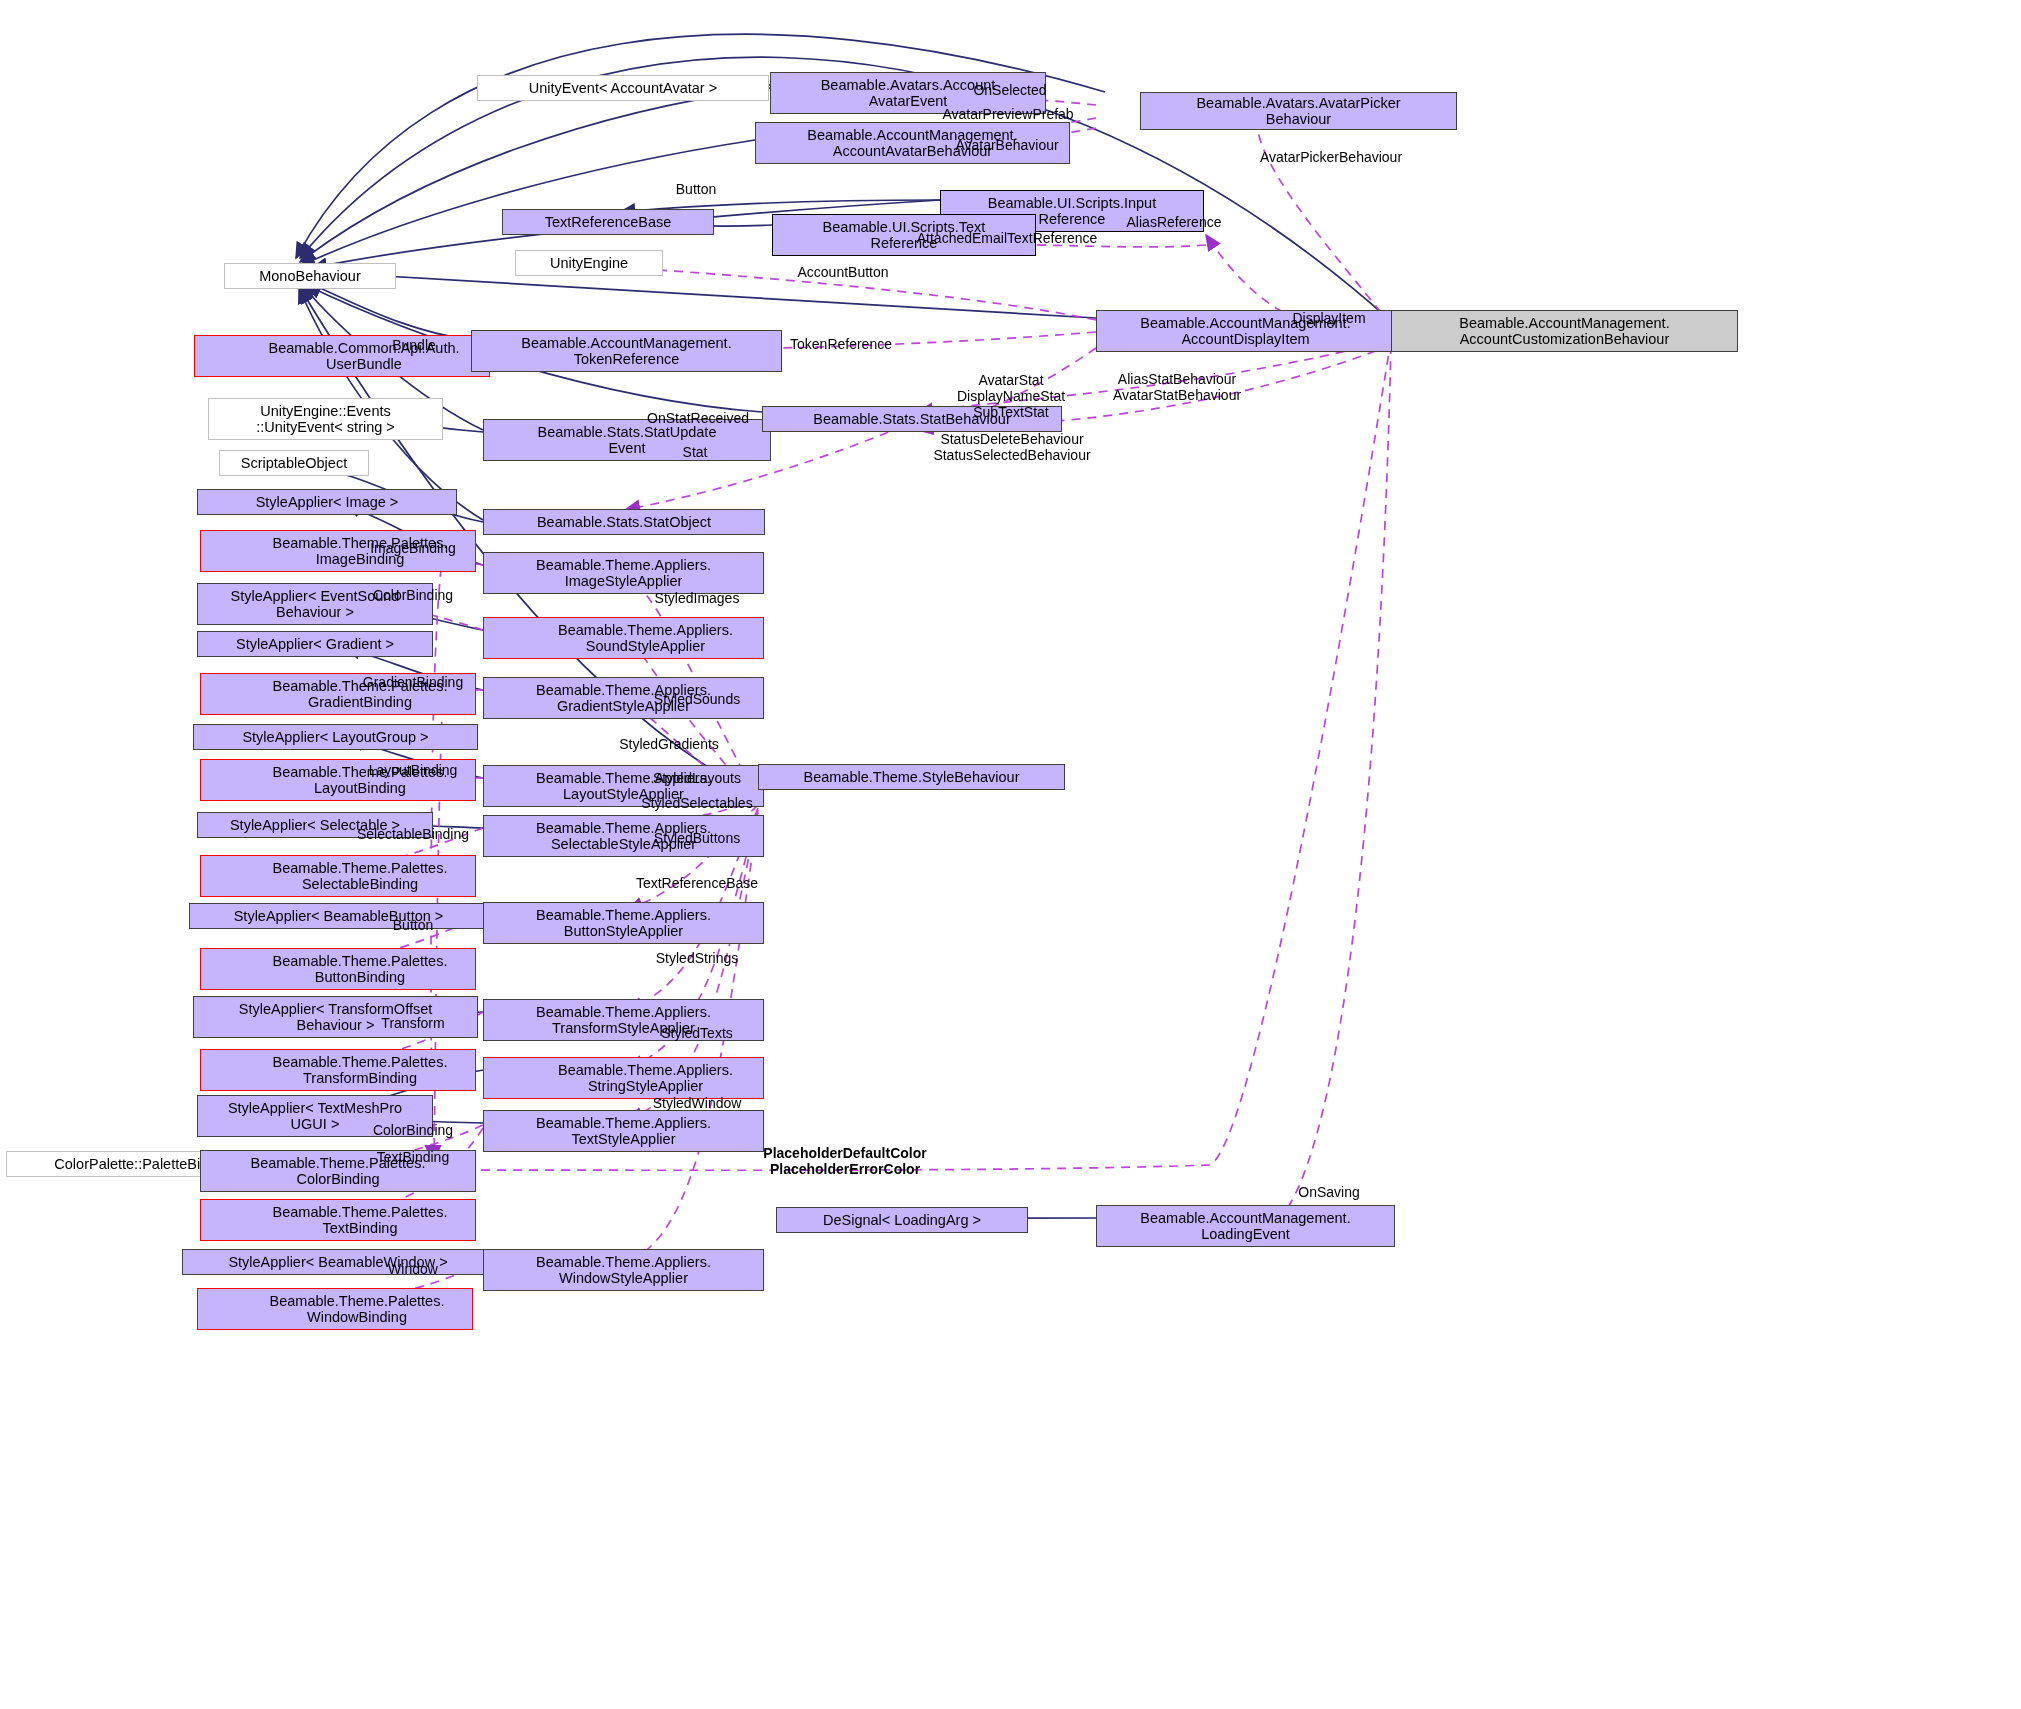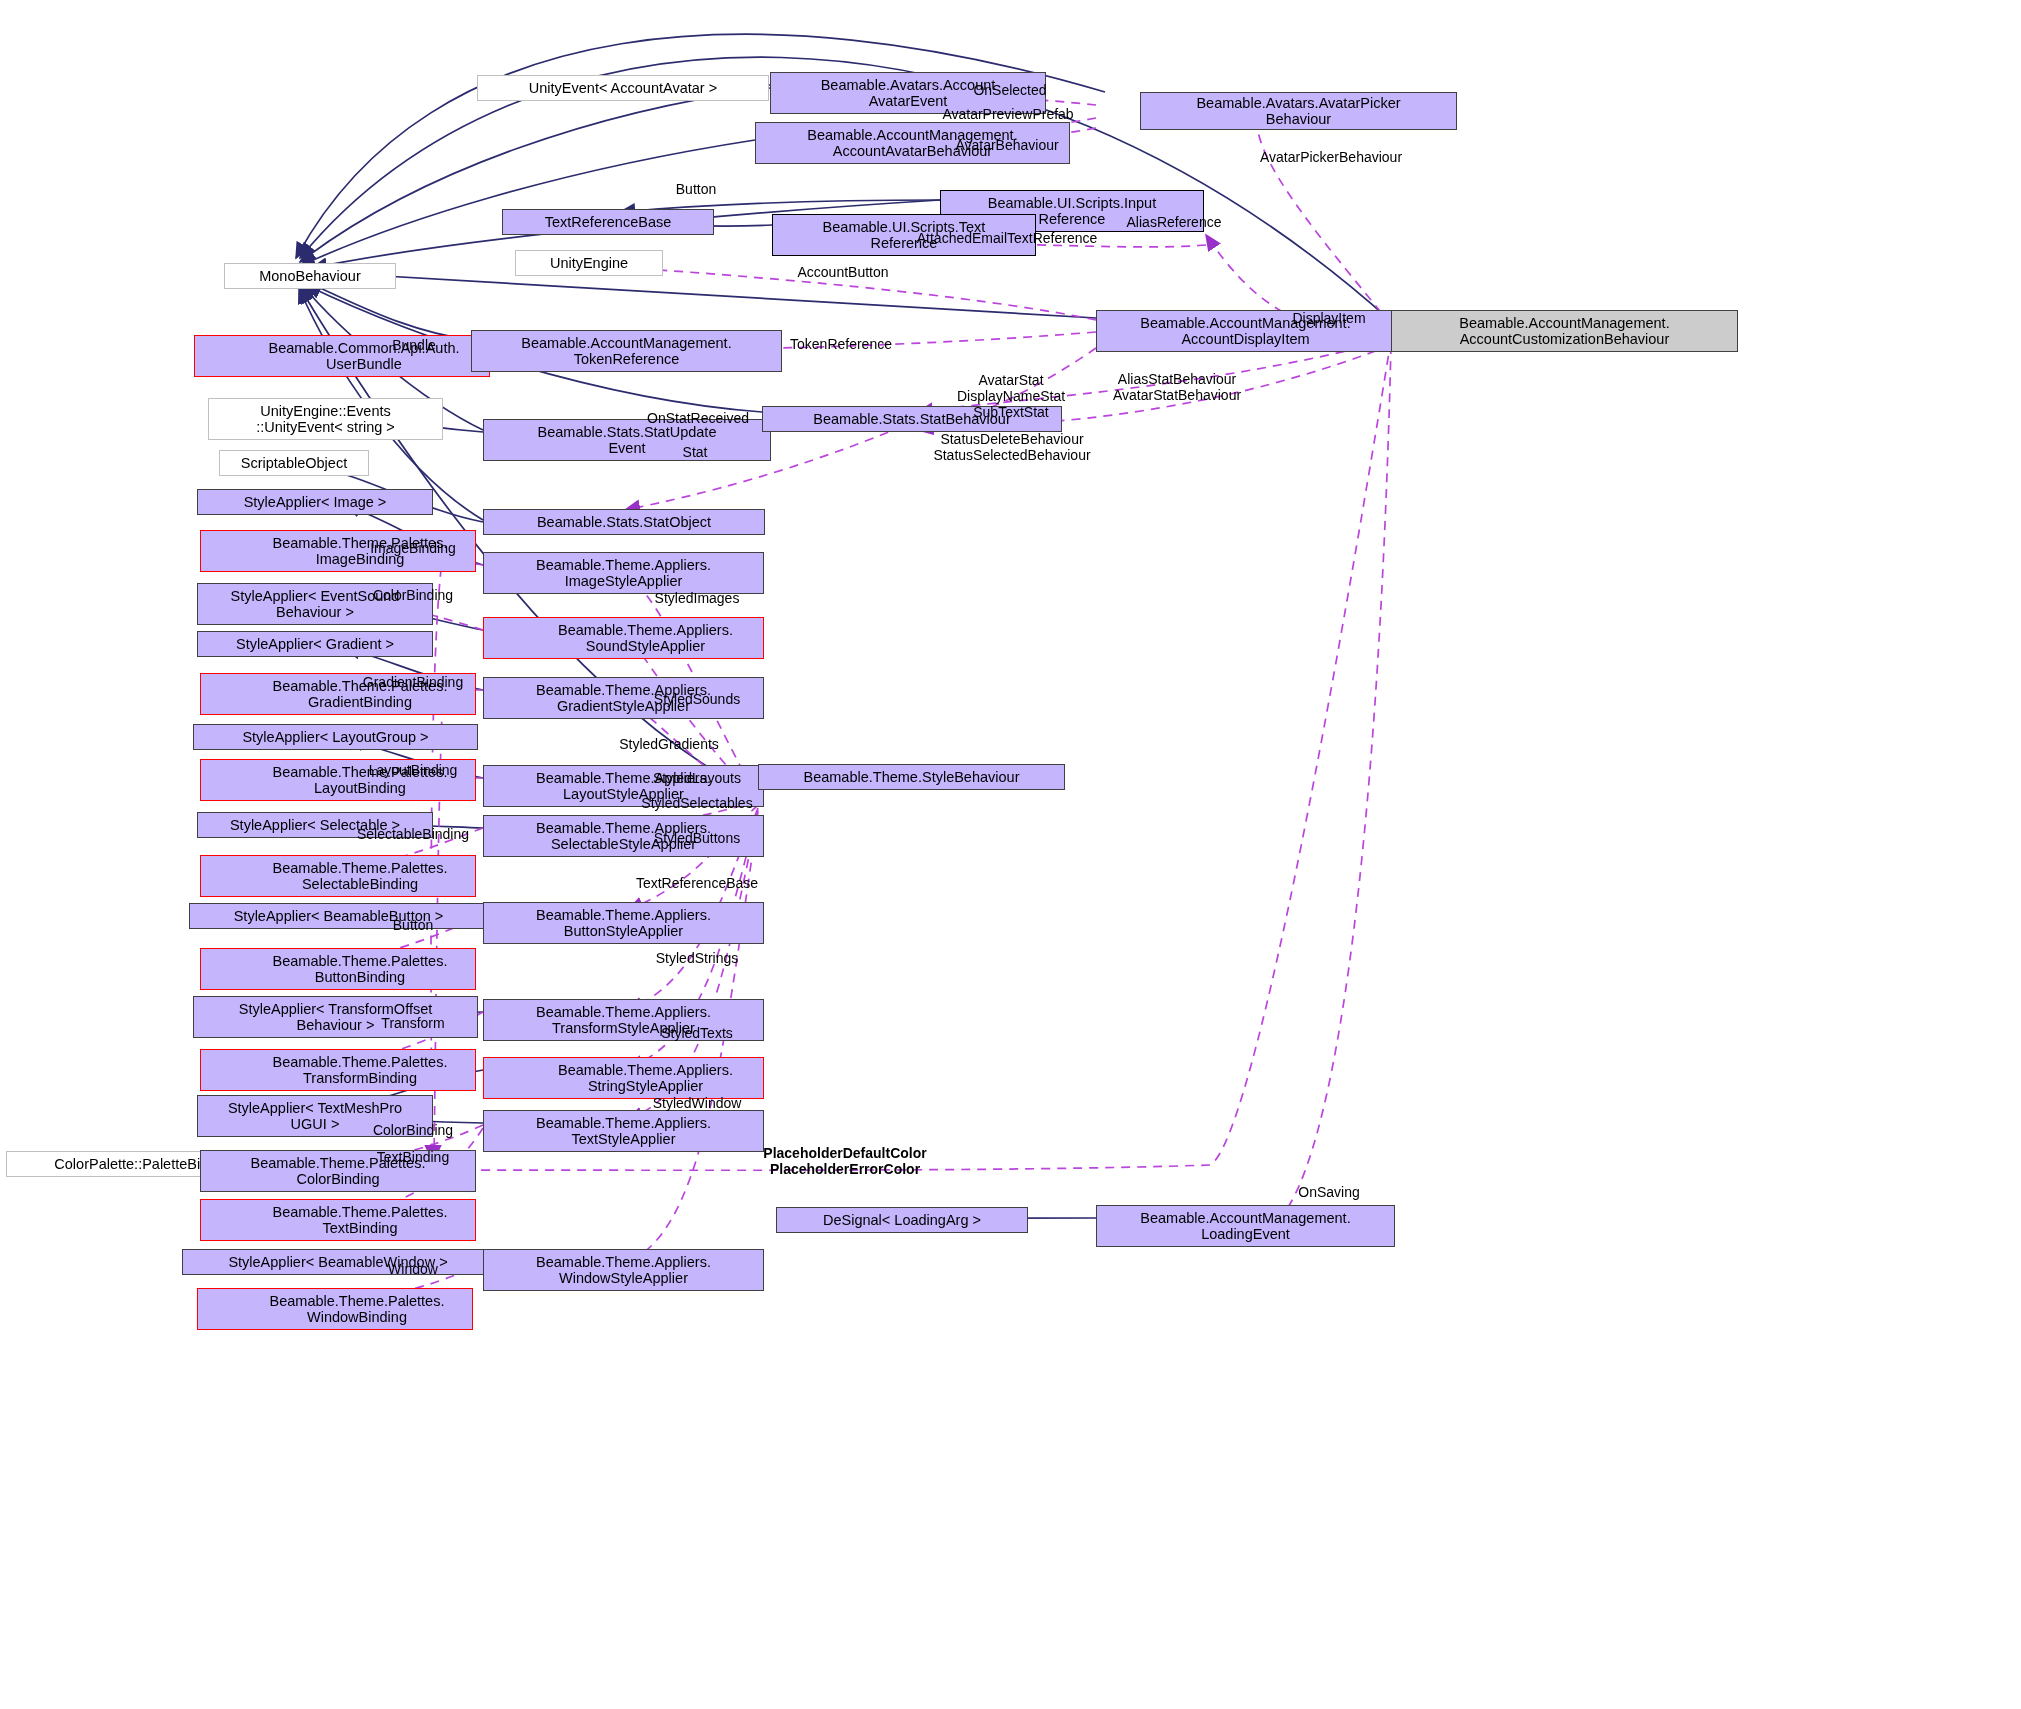--- a/index.html
+++ b/index.html
@@ -135,21 +135,21 @@
       <div class="node red" style="left: 194px; top: 335px; width: 296px; height: 42px;">Beamable.Common.Api.Auth.
 UserBundle</div>
       <div class="node dark" style="left: 471px; top: 330px; width: 311px; height: 42px;">Beamable.AccountManagement.
 TokenReference</div>
       <div class="node gray" style="left: 208px; top: 398px; width: 235px; height: 42px;">UnityEngine::Events
 ::UnityEvent&lt; string &gt;</div>
       <div class="node dark" style="left: 483px; top: 419px; width: 288px; height: 42px;">Beamable.Stats.StatUpdate
 Event</div>
       <div class="node dark" style="left: 762px; top: 406px; width: 300px; height: 26px;">Beamable.Stats.StatBehaviour</div>
       <div class="node gray" style="left: 219px; top: 450px; width: 150px; height: 26px;">ScriptableObject</div>
-      <div class="node dark" style="left: 197px; top: 489px; width: 236px; height: 26px;">StyleApplier&lt; Image &gt;</div>
+      <div class="node dark" style="left: 197px; top: 489px; width: 260px; height: 26px;">StyleApplier&lt; Image &gt;</div>
       <div class="node dark" style="left: 483px; top: 509px; width: 282px; height: 26px;">Beamable.Stats.StatObject</div>
       <div class="node red" style="left: 200px; top: 530px; width: 276px; height: 42px;">Beamable.Theme.Palettes.
 ImageBinding</div>
       <div class="node dark" style="left: 483px; top: 552px; width: 281px; height: 42px;">Beamable.Theme.Appliers.
 ImageStyleApplier</div>
       <div class="node dark" style="left: 197px; top: 583px; width: 236px; height: 42px;">StyleApplier&lt; EventSound
 Behaviour &gt;</div>
       <div class="node red" style="left: 483px; top: 617px; width: 281px; height: 42px;">Beamable.Theme.Appliers.
 SoundStyleApplier</div>
       <div class="node dark" style="left: 197px; top: 631px; width: 236px; height: 26px;">StyleApplier&lt; Gradient &gt;</div>

